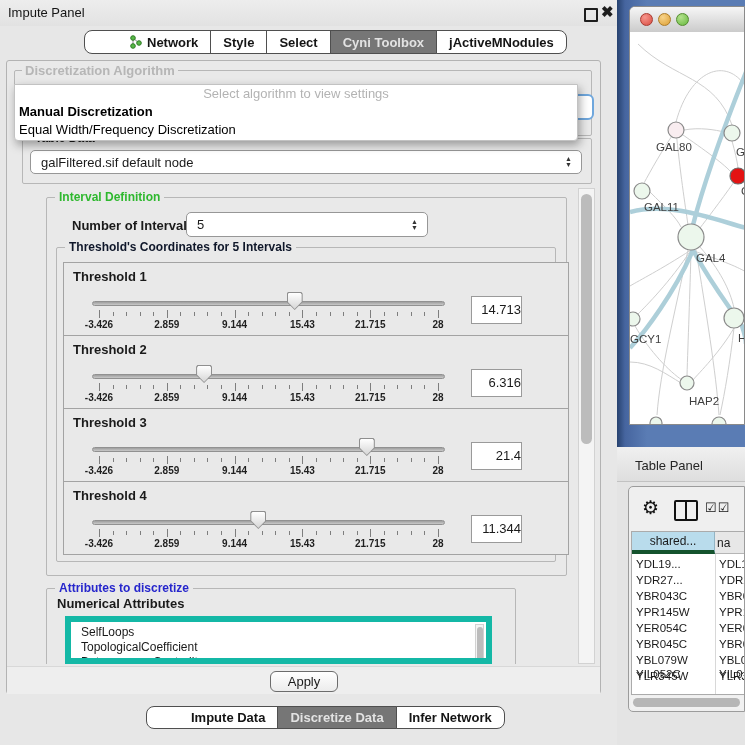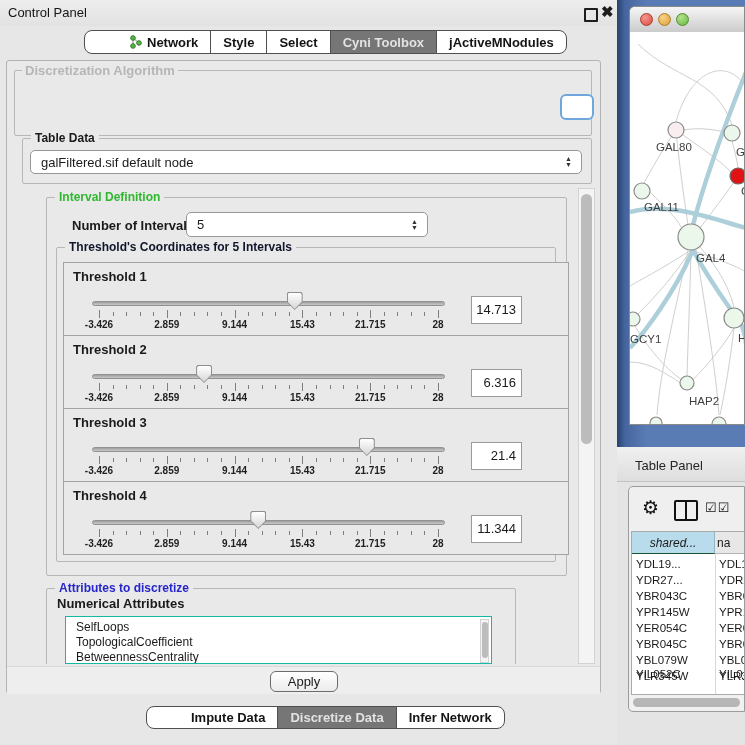--- a/index.html
+++ b/index.html
@@ -52,23 +52,23 @@
   .slider-thumb .inner{position:absolute;inset:1px;background:linear-gradient(#ffffff,#d6d6d6);
     clip-path:polygon(8% 0,92% 0,100% 10%,100% 55%,50% 100%,0 55%,0 10%);}
   .ticks{position:absolute;left:28px;top:47px;width:353px;height:8px;}
   .tick{position:absolute;top:2px;width:1px;height:4px;background:#7e7e7e;}
   .tick.major{top:0;height:8px;}
   .tick-labels{position:absolute;left:28px;top:56px;width:353px;height:12px;}
   .tick-label{position:absolute;width:60px;margin-left:-30px;text-align:center;
     font-size:10px;font-weight:700;color:#1f1f1f;}
   .thr-value{position:absolute;left:407px;top:33px;width:51px;height:28px;background:#fff;
     border:1px solid #9a9a9a;box-sizing:border-box;font-size:13px;line-height:26px;
-    text-align:right;padding-right:5px;}
-  
-  .attr-list{background:#fff;border:1px solid #14b8a6;box-sizing:border-box;overflow:hidden;}
+    text-align:right;}
+  
+  .attr-list{background:#fff;border:6px solid #14b8a6;box-sizing:border-box;overflow:hidden;}
   .attr-item{font-size:12px;line-height:15px;padding-left:10px;cursor:pointer;}
   
   .apply-btn{left:270px;top:671px;width:68px;height:21px;border:1.5px solid #6c6c6c;border-radius:6px;
     background:linear-gradient(#ffffff,#ececec);font-size:13px;display:flex;align-items:center;
     justify-content:center;cursor:pointer;box-sizing:border-box;}
   
   .blue-surround{left:617px;top:0;width:128px;height:447px;
     background:linear-gradient(90deg,#27426f 0,#46659f 8px,#5a7cb4 30px,#5a7cb4 100%);}
   .mac-window{left:629px;top:6px;width:116px;height:419px;border:1px solid #8a8a8a;
     border-radius:6px 0 0 0;overflow:hidden;background:#fff;box-sizing:border-box;}
@@ -81,43 +81,43 @@
   .net-canvas{position:absolute;left:0;top:25px;width:116px;height:394px;background:#fff;}
   
   .tp-header{left:617px;top:447px;width:128px;height:35px;
     background:linear-gradient(#f0f0f0,#dedede);border-bottom:1px solid #c2c2c2;box-sizing:border-box;}
   .tp-title{left:635px;top:458px;font-size:13px;color:#262626;}
   .tp-window{left:628px;top:486px;width:117px;height:226px;background:#efefef;
     border:1px solid #9c9c9c;border-radius:5px 0 0 5px;box-sizing:border-box;overflow:hidden;}
   .tp-table{position:absolute;left:2px;top:44px;width:114px;height:164px;background:#fff;
     border:1px solid #ababab;box-sizing:border-box;overflow:hidden;}
   .tp-th1{position:absolute;left:0;top:0;width:83px;height:22px;background:#b9dcec;
-    border-right:1px solid #93b4c4;border-bottom:1px solid #14532d;font-size:12px;
-    display:flex;align-items:center;justify-content:center;cursor:pointer;box-sizing:border-box;font-style:italic;}
+    border-right:1px solid #93b4c4;border-bottom:4px solid #14532d;font-size:12px;
+    display:flex;align-items:center;justify-content:center;cursor:pointer;box-sizing:border-box;}
   .tp-th2{position:absolute;left:83px;top:0;right:0;height:22px;background:#e7e7e7;
     border-bottom:1px solid #b5b5b5;font-size:12px;display:flex;align-items:center;
     padding-left:2px;cursor:pointer;box-sizing:border-box;}
   .tp-colline{position:absolute;left:83px;top:22px;bottom:0;width:1px;background:#d8d8d8;}
   .tp-row{position:absolute;left:0;width:114px;height:16px;font-size:11.5px;line-height:16px;cursor:pointer;}
   .tp-c1{position:absolute;left:4px;white-space:nowrap;}
   .tp-c2{position:absolute;left:87px;white-space:nowrap;}
   .hscroll{position:absolute;left:2px;top:209px;width:113px;height:13px;background:#f1f1f1;}
   .hthumb{position:absolute;left:2px;top:2px;width:107px;height:9px;background:#b6b6b6;border-radius:5px;}
   .icon-btn{cursor:pointer;}
   .split-icon{width:20px;height:17px;border:2px solid #111;border-radius:2px;position:relative;box-sizing:content-box;}
   .split-icon:before{content:"";position:absolute;left:9px;top:0;bottom:0;width:2px;background:#111;}
   .faded-title{color:#b6b6b6;font-weight:700;font-size:13px;background:#e9e9e9;padding:0 3px;}
   svg text{font-family:"Liberation Sans",sans-serif;}
 </style>
 </head>
 <body>
 <div id="screen">
 
 <div class="abs cp-titlebar"></div>
-<div class="abs cp-title">Control Panel</div>
+<div class="abs cp-title">Impute Panel</div>
 <div class="abs win-float"></div>
 <div class="abs win-close">✖</div>
 
 <div class="abs seg-row" style="left:84px;top:30px;">
   <div class="seg">
     <svg width="13" height="15" viewBox="0 0 13 15">
       <line x1="4" y1="3" x2="4" y2="11" stroke="#888" stroke-width="1"></line>
       <line x1="4" y1="3" x2="10" y2="8" stroke="#888" stroke-width="1"></line>
       <circle cx="4" cy="3" r="2.3" fill="#57b847" stroke="#2f7a25"></circle>
       <circle cx="4" cy="11" r="2.3" fill="#57b847" stroke="#2f7a25"></circle>
@@ -138,20 +138,25 @@
         <span>jActiveMNodules</span>
       </div>
 </div>
 
 <div class="abs content-panel"></div>
 
 <div class="abs groupbox" style="left:14px;top:70px;width:578px;height:66px;"></div>
 <div class="abs faded-title" style="left:22px;top:63px;">Discretization Algorithm</div>
 <div class="abs combo-fragment"></div>
 
+<div class="abs popup">
+  <div class="popup-row popup-ph">Select algorithm to view settings</div>
+  <div class="popup-row popup-opt1">Manual Discretization</div>
+  <div class="popup-row popup-opt2">Equal Width/Frequency Discretization</div>
+</div>
 
 <div class="abs groupbox" style="left:22px;top:138px;width:570px;height:46px;">
   <span class="group-title" style="color:#1a1a1a;">Table Data</span>
 </div>
 <div class="abs combo" style="left:30px;top:150px;width:552px;height:24px;">
   <span>galFiltered.sif default node</span>
   <span class="stepper">▲<br>▼</span>
 </div>
 
 <div class="abs" style="left:14px;top:188px;width:563px;height:476px;overflow:hidden;">

